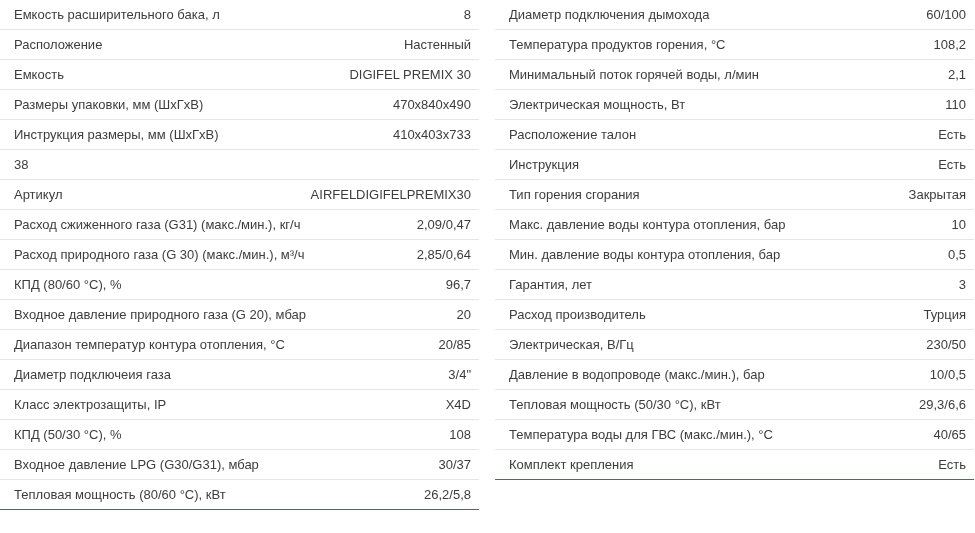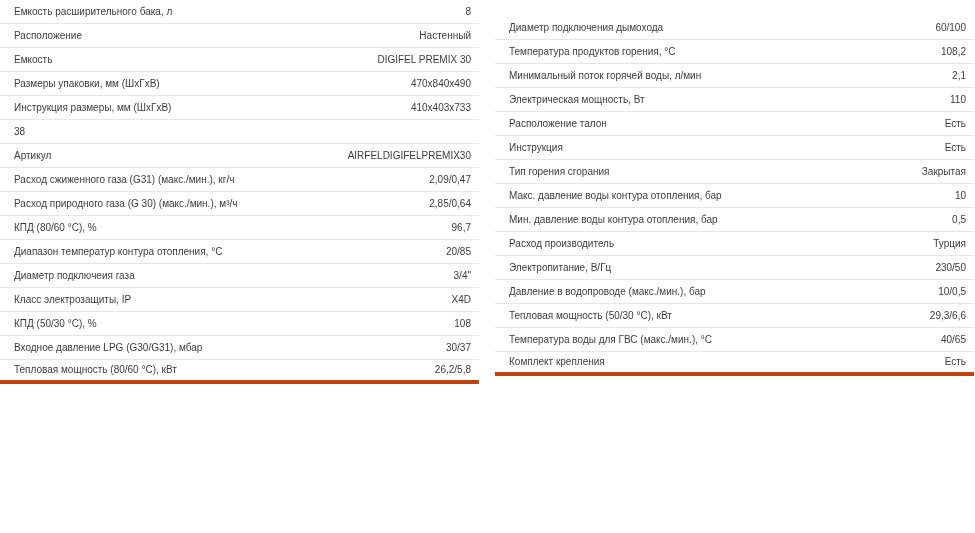--- a/index.html
+++ b/index.html
@@ -22,35 +22,34 @@
   }
   .specs-column {
     width: 487px;
     box-sizing: border-box;
   }
   .specs-column.left {
     padding-right: 8px;
   }
   .specs-column.right {
     padding-left: 8px;
-    margin-top: 16px;
   }
   .spec-row {
     display: flex;
     align-items: center;
     justify-content: space-between;
-    height: 24px;
+    height: 30px;
     box-sizing: border-box;
     border-bottom: 1px solid #e6e6e6;
     padding: 0 8px 0 14px;
-    font-size: 10px;
+    font-size: 13px;
     line-height: 30px;
   }
   .spec-row:last-child {
-    border-bottom: 4px solid #c2410c;
+    border-bottom: 1px solid #c2410c;
   }
   .spec-name {
     color: #3d3d3d;
     white-space: nowrap;
     overflow: hidden;
     text-overflow: ellipsis;
     padding-right: 10px;
   }
   .spec-value {
     color: #3d3d3d;
@@ -96,20 +95,24 @@
       </div>
       <div class="spec-row">
         <span class="spec-name">Расход природного газа (G 30) (макс./мин.), м³/ч</span>
         <span class="spec-value">2,85/0,64</span>
       </div>
       <div class="spec-row">
         <span class="spec-name">КПД (80/60 °C), %</span>
         <span class="spec-value">96,7</span>
       </div>
       <div class="spec-row">
+        <span class="spec-name">Входное давление природного газа (G 20), мбар</span>
+        <span class="spec-value">20</span>
+      </div>
+      <div class="spec-row">
         <span class="spec-name">Диапазон температур контура отопления, °C</span>
         <span class="spec-value">20/85</span>
       </div>
       <div class="spec-row">
         <span class="spec-name">Диаметр подключеия газа</span>
         <span class="spec-value">3/4"</span>
       </div>
       <div class="spec-row">
         <span class="spec-name">Класс электрозащиты, IP</span>
         <span class="spec-value">X4D</span>
@@ -158,25 +161,29 @@
       </div>
       <div class="spec-row">
         <span class="spec-name">Макс. давление воды контура отопления, бар</span>
         <span class="spec-value">10</span>
       </div>
       <div class="spec-row">
         <span class="spec-name">Мин. давление воды контура отопления, бар</span>
         <span class="spec-value">0,5</span>
       </div>
       <div class="spec-row">
+        <span class="spec-name">Гарантия, лет</span>
+        <span class="spec-value">3</span>
+      </div>
+      <div class="spec-row">
         <span class="spec-name">Расход производитель</span>
         <span class="spec-value">Турция</span>
       </div>
       <div class="spec-row">
-        <span class="spec-name">Электропитание, В/Гц</span>
+        <span class="spec-name">Электрическая, В/Гц</span>
         <span class="spec-value">230/50</span>
       </div>
       <div class="spec-row">
         <span class="spec-name">Давление в водопроводе (макс./мин.), бар</span>
         <span class="spec-value">10/0,5</span>
       </div>
       <div class="spec-row">
         <span class="spec-name">Тепловая мощность (50/30 °C), кВт</span>
         <span class="spec-value">29,3/6,6</span>
       </div>

